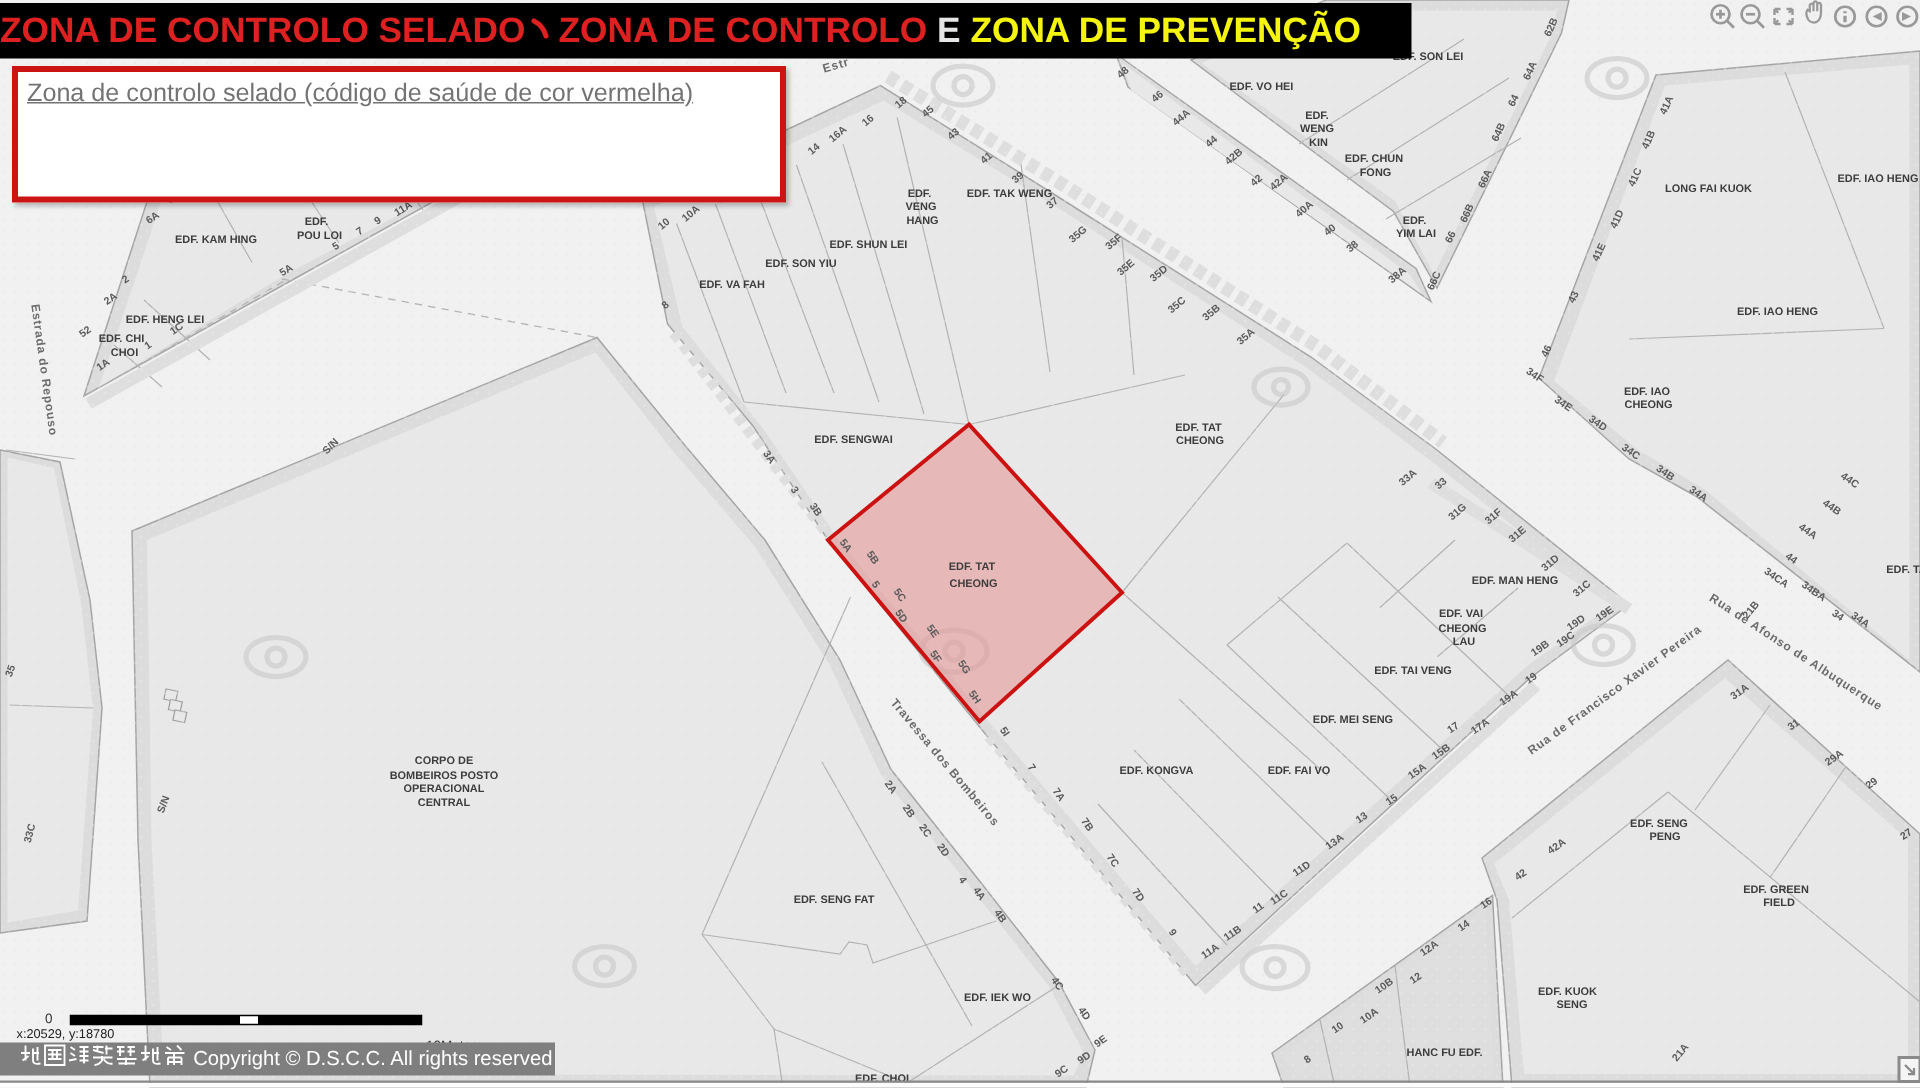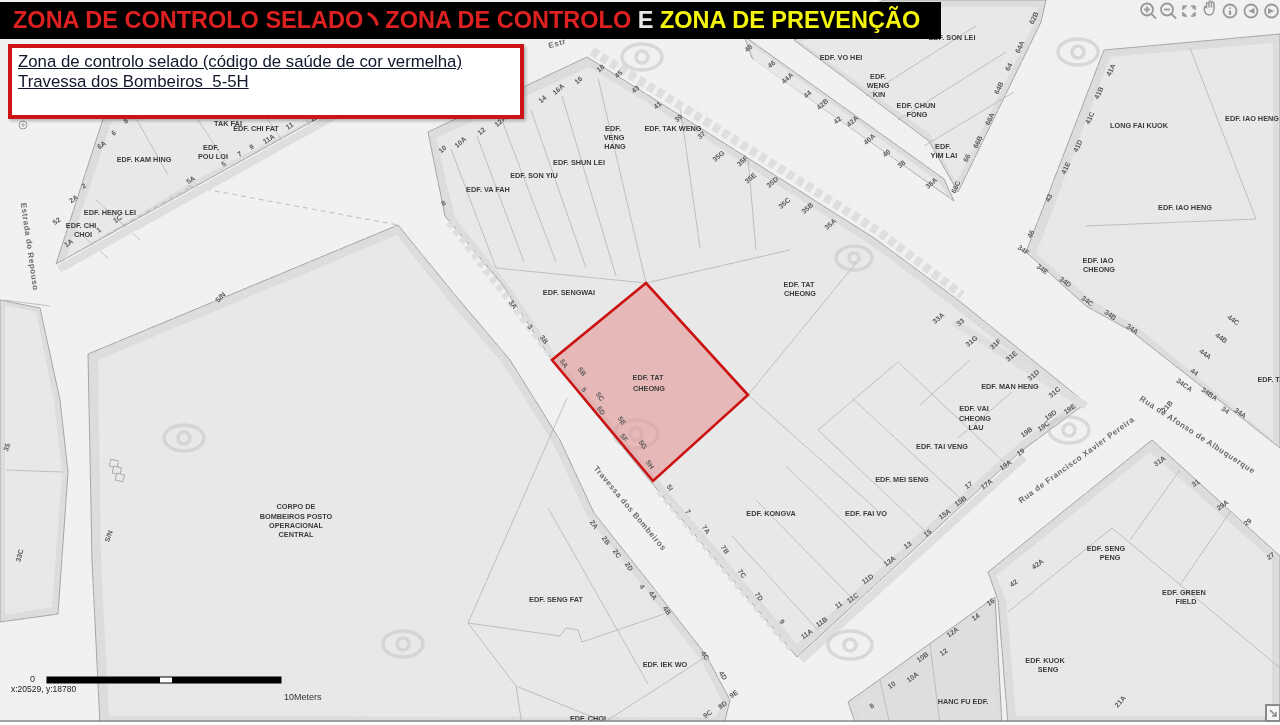--- a/index.html
+++ b/index.html
@@ -4,23 +4,23 @@
 <style>
 html,body{margin:0;padding:0;}
 #page{position:relative;width:1280px;height:725px;overflow:hidden;background:#f1f1f1;font-family:"Liberation Sans",sans-serif;}
 #map{position:absolute;left:0;top:0;}
 .blk{fill:#dcdcdc;stroke:#a5a5a5;stroke-width:1;}
 .inn{fill:#e8e8e8;stroke:none;}
 .pl{stroke:#b2b2b2;stroke-width:0.8;fill:none;}
 .lbl{font:bold 7.3px "Liberation Sans",sans-serif;fill:#3c3c3c;text-anchor:middle;letter-spacing:0;}
 .num{font:bold 7px "Liberation Sans",sans-serif;fill:#5a5a5a;text-anchor:middle;}
 .str{font:bold 8px "Liberation Sans",sans-serif;fill:#6b6b6b;text-anchor:middle;letter-spacing:.6px;}
-#hdr{position:absolute;left:0;top:2px;width:941px;height:37px;background:#000;color:#dd2020;font:bold 23.5px/37px "Liberation Sans",sans-serif;white-space:nowrap;letter-spacing:0;padding-left:13px;box-sizing:border-box;}
+#hdr{position:absolute;left:0;top:2px;width:941px;height:37px;background:#000;color:#dd2020;font:bold 23.5px/37px "Liberation Sans",sans-serif;white-space:nowrap;letter-spacing:0;box-sizing:border-box;}
 #hdr .w{color:#e6e6e6;} #hdr .y{color:#f4f40e;}
-#ibox{position:absolute;left:8px;top:44px;width:502px;height:63px;background:#fff;border:4px solid #cc1414;padding:4px 0 0 6px;font:16.8px/19.8px "Liberation Sans",sans-serif;color:#0f172a;box-shadow:2px 2px 3px rgba(0,0,0,.25);text-decoration:underline;}
+#ibox{position:absolute;left:8px;top:44px;width:502px;height:63px;background:#fff;border:4px solid #cc1414;padding:4px 0 16px 6px;font:16.8px/19.8px "Liberation Sans",sans-serif;color:#737373;box-shadow:2px 2px 3px rgba(0,0,0,.25);}
 #cbar{position:absolute;left:0;top:695px;width:370px;height:22px;background:#7f7f7f;color:#fff;font:13.5px/22px "Liberation Sans",sans-serif;padding-left:13px;box-sizing:border-box;white-space:nowrap;}
 #coord{position:absolute;left:11px;top:684px;font:8.5px "Liberation Sans",sans-serif;color:#222;text-align:right;}
 #sbar{position:absolute;left:30px;top:674px;font:9px "Liberation Sans",sans-serif;color:#333;}
 </style>
 </head>
 <body>
 <div id="page">
 <svg id="map" width="1280" height="725" viewBox="0 0 1280 725">
 <defs>
 <pattern id="tx" width="8" height="8" patternUnits="userSpaceOnUse">
@@ -450,16 +450,38 @@
 <div style="position:absolute;left:284px;top:692px;font:9px 'Liberation Sans',sans-serif;color:#333;">10Meters</div>
 
 <div id="coord">x:20529, y:18780</div>
 
 <div id="hdr">ZONA DE CONTROLO SELADO<svg width="22" height="30" viewBox="0 0 22 30" style="vertical-align:-6px;">
         <path d="M6,10 q6,3 8,10" stroke="#dd2020" stroke-width="3.4" fill="none" stroke-linecap="round"></path>
       </svg>ZONA DE CONTROLO <span class="w">E</span> <span class="y">ZONA DE PREVENÇÃO</span></div>
 
 <div id="ibox">
 <div style="text-decoration:underline;">Zona de controlo selado (código de saúde de cor vermelha)</div>
-<div>Travessa dos Bombeiros&nbsp;&nbsp;5-5H</div>
 </div>
 
+<div id="cbar"><svg width="112" height="17" viewBox="0 0 112 17" style="vertical-align:-3px;" stroke="#fff" stroke-width="1.25" fill="none">
+<g>
+          <path d="M1,6 h6 M4,1 v10 M2,11 l4,-3 M9,3 v8 q0,3 5,2 M9,6 h4 M12,2 v9"></path>
+        </g>
+<g transform="translate(16,0)">
+          <path d="M1,1 h13 v13 h-13 z M3,4 h9 M3,7 h9 M3,10 h9 M6,4 v6 M9,4 v6"></path>
+        </g>
+<g transform="translate(32,0)">
+          <path d="M2,2 l3,2 M2,6 l3,2 M1,11 l5,-1 M8,2 h6 M8,5 h6 M8,8 h6 M11,2 v11 M8,11 h6"></path>
+        </g>
+<g transform="translate(48,0)">
+          <path d="M1,2 h7 M4,1 v5 M1,4 l7,2 M10,1 v6 M9,3 h5 M1,9 h13 M7,8 v3 q-2,3 -5,3 M8,10 q3,4 6,3"></path>
+        </g>
+<g transform="translate(64,0)">
+          <path d="M1,2 h5 M1,5 h5 M3,2 v6 M8,2 h5 M8,5 h5 M10,2 v6 M1,10 h13 M2,13 h11 M7,9 v5"></path>
+        </g>
+<g transform="translate(80,0)">
+          <path d="M1,6 h6 M4,1 v10 M2,11 l4,-3 M9,3 v8 q0,3 5,2 M9,6 h4 M12,2 v9"></path>
+        </g>
+<g transform="translate(96,0)">
+          <path d="M2,2 l3,2 M9,1 l3,3 M1,6 h13 M3,9 h9 M3,12 h9 M3,9 v5 M12,9 v5 M7,6 v8"></path>
+        </g>
+</svg> Copyright © D.S.C.C. All rights reserved</div>
 </div>
 
 </body></html>

